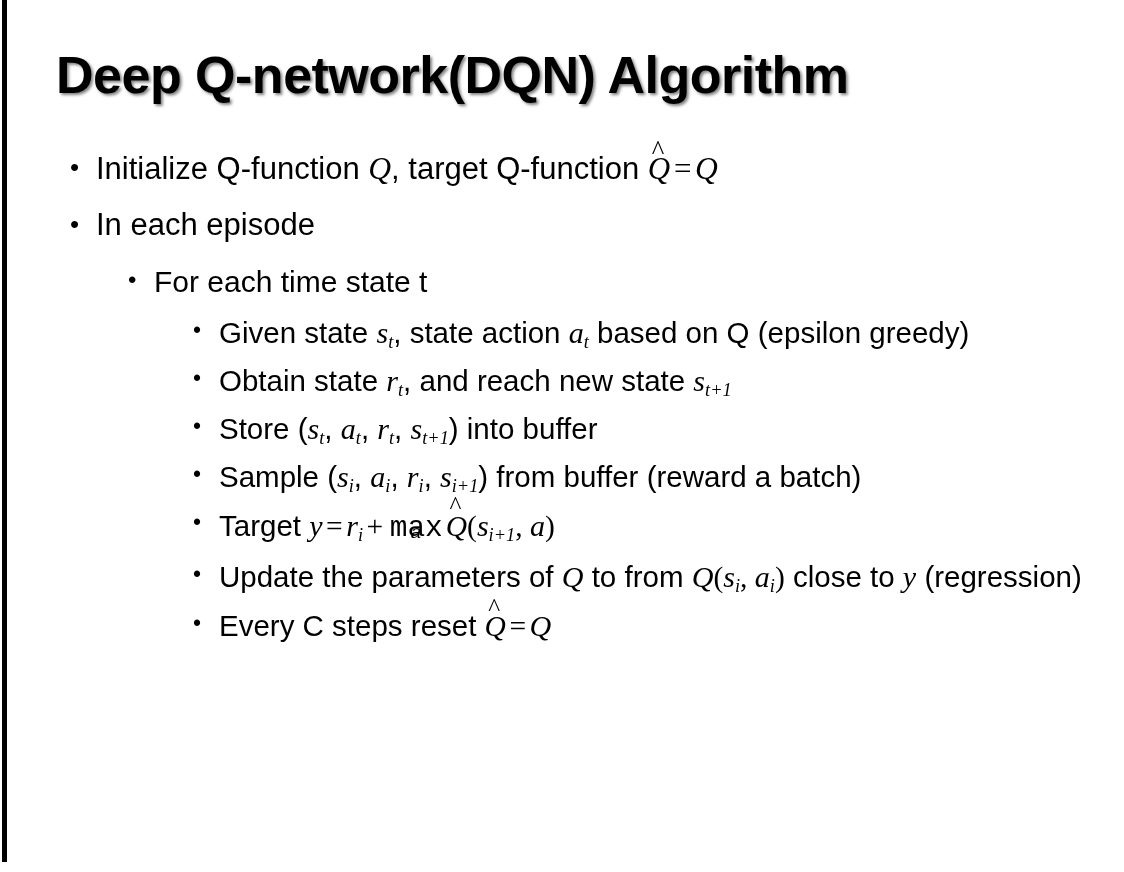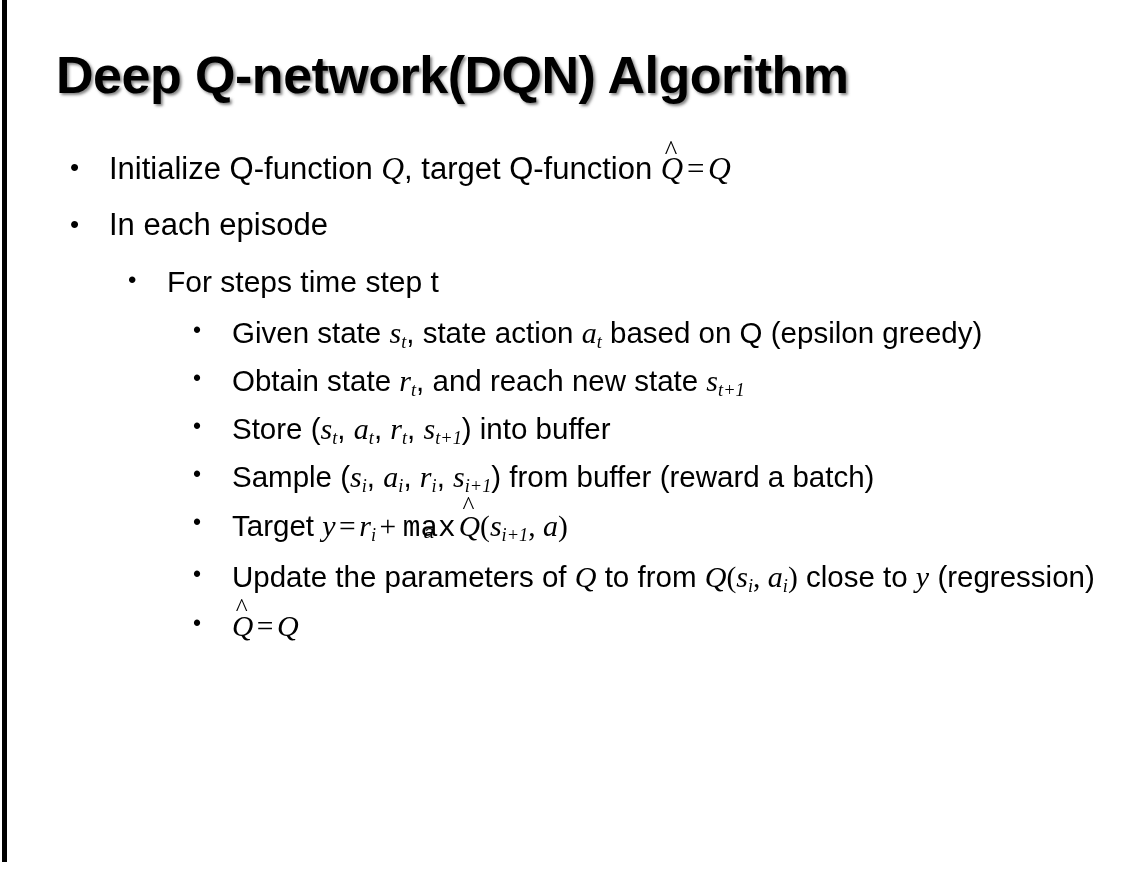--- a/index.html
+++ b/index.html
@@ -66,21 +66,20 @@
 
   .bullet .dot {
     position: absolute;
     left: 0;
     top: 0;
     display: inline-block;
   }
 
   .bullet .txt {
     display: block;
-    margin-left: 13px;
   }
 
   
   .lvl1 {
     margin-left: 70px;
     padding-left: 26px;
     font-size: 31px;
     line-height: 1.30;
     margin-bottom: 16px;
   }
@@ -186,21 +185,21 @@
       <span class="txt"><span>Initialize Q-function </span><span class="m">Q</span><span>, target Q-function </span><span class="hatq"><span class="hat">^</span><span>Q</span></span><span class="op">=</span><span class="m">Q</span></span>
     </div>
 
     <div class="bullet lvl1">
       <span class="dot">•</span>
       <span class="txt">In each episode</span>
     </div>
 
     <div class="bullet lvl2">
       <span class="dot">•</span>
-      <span class="txt">For steps time step t</span>
+      <span class="txt">For each time state t</span>
     </div>
 
     <div class="bullet lvl3">
       <span class="dot">•</span>
       <span class="txt"><span>Given state </span><span class="m">s</span><sub class="msub">t</sub><span>, state action </span><span class="m">a</span><sub class="msub">t</sub><span> based on Q (epsilon greedy)</span></span>
     </div>
 
     <div class="bullet lvl3">
       <span class="dot">•</span>
       <span class="txt"><span>Obtain state </span><span class="m">r</span><sub class="msub">t</sub><span>, and reach new state </span><span class="m">s</span><sub class="msub">t+1</sub></span>
@@ -221,17 +220,17 @@
       <span class="txt"><span>Target </span><span class="m">y</span><span class="op">=</span><span class="m">r</span><sub class="msub">i</sub><span class="op">+</span><span class="maxop"><span>max</span><span class="under">a</span></span><span class="hatq"><span class="hat">^</span><span>Q</span></span><span class="mr">(</span><span class="m">s</span><sub class="msub">i+1</sub><span class="mr">, </span><span class="m">a</span><span class="mr">)</span></span>
     </div>
 
     <div class="bullet lvl3">
       <span class="dot">•</span>
       <span class="txt"><span>Update the parameters of </span><span class="m">Q</span><span> to from </span><span class="m">Q</span><span class="mr">(</span><span class="m">s</span><sub class="msub">i</sub><span class="mr">, </span><span class="m">a</span><sub class="msub">i</sub><span class="mr">)</span><span> close to </span><span class="m">y</span><span> (regression)</span></span>
     </div>
 
     <div class="bullet lvl3">
       <span class="dot">•</span>
-      <span class="txt"><span class="hatq"><span class="hat">^</span><span>Q</span></span><span class="op">=</span><span class="m">Q</span></span>
+      <span class="txt"><span>Every C steps reset </span><span class="hatq"><span class="hat">^</span><span>Q</span></span><span class="op">=</span><span class="m">Q</span></span>
     </div>
 
   </div>
 </div>
 
 </body></html>

